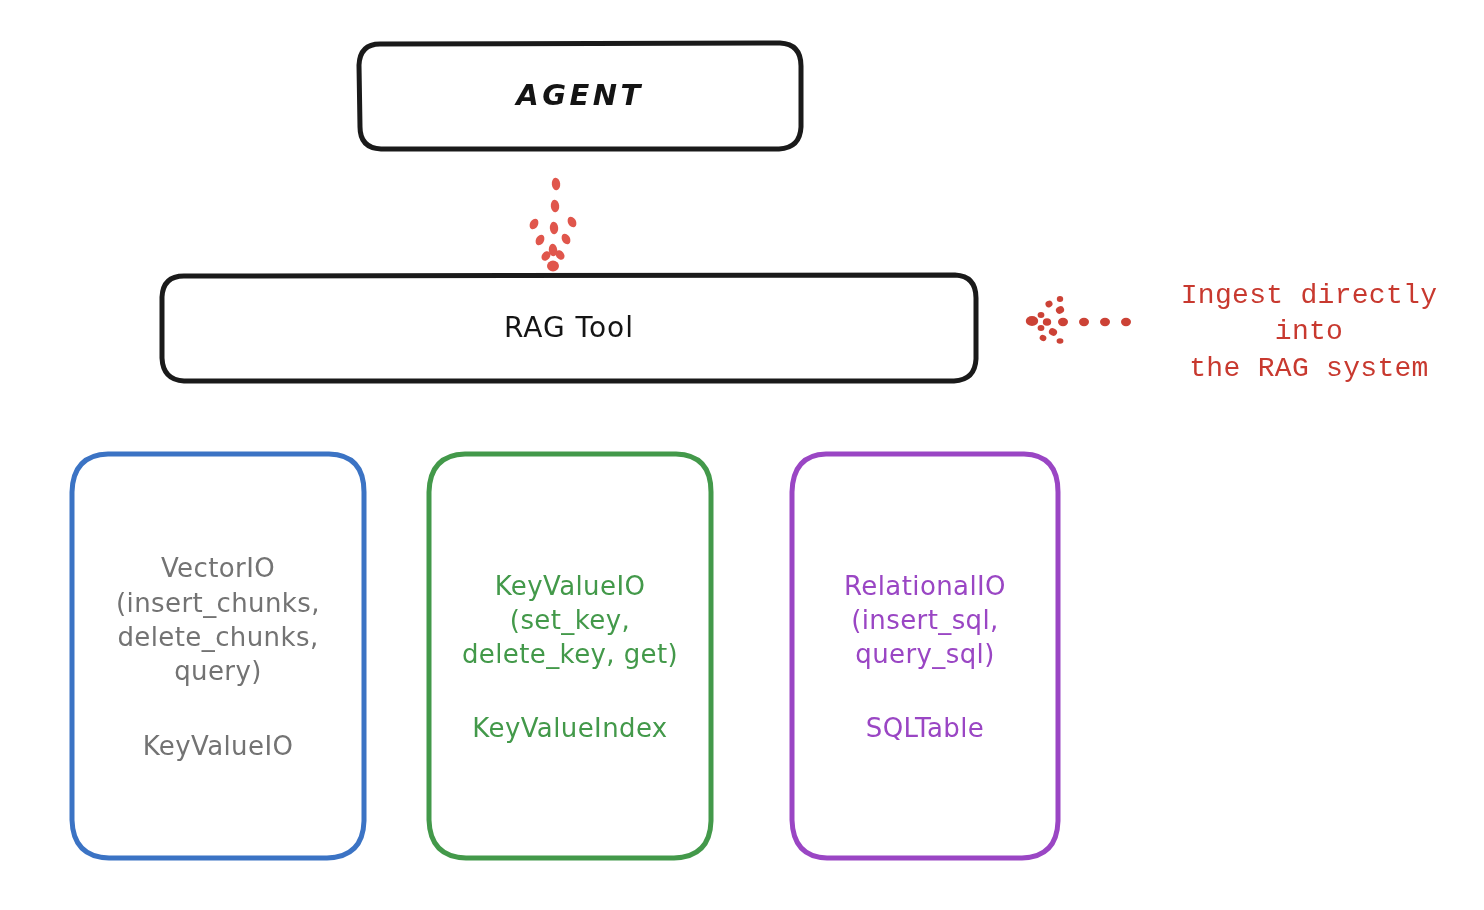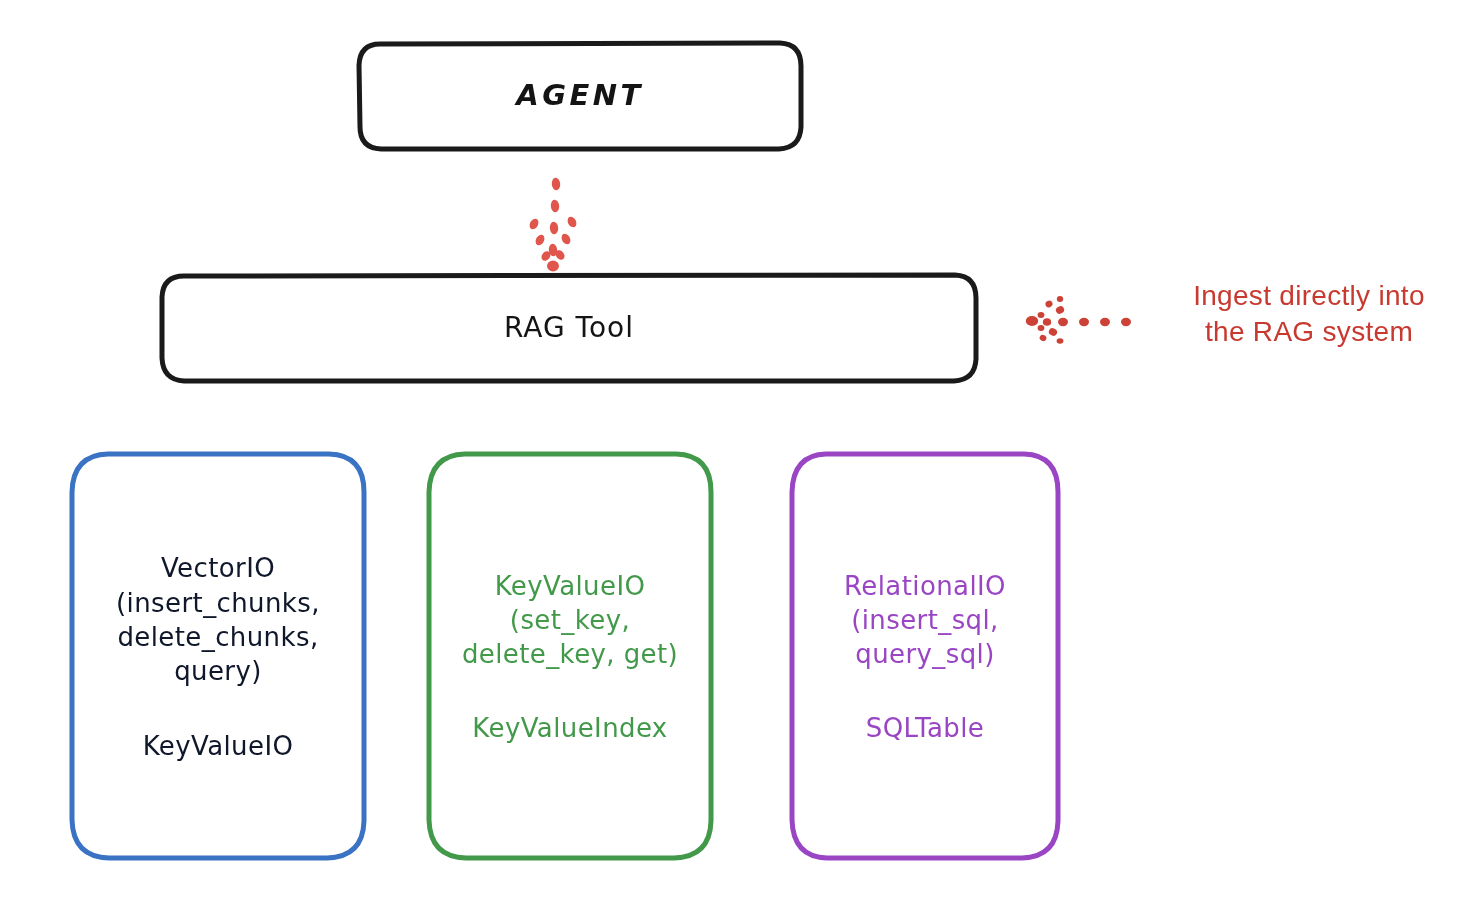--- a/index.html
+++ b/index.html
@@ -115,21 +115,21 @@
     letter-spacing: 0.4px;
   }
   .store-node .index-label {
     font-family: "DejaVu Sans", sans-serif;
     font-size: 26px;
     letter-spacing: 0.4px;
     margin-top: 42px;
   }
 
   #vectorio-node .api-label,
-  #vectorio-node .index-label { color: #0f172a; }
+  #vectorio-node .index-label { color: #737373; }
   #keyvalueio-node .api-label,
   #keyvalueio-node .index-label { color: #43994a; }
   #relationalio-node .api-label,
   #relationalio-node .index-label { color: #9a46c4; }
 
   
   .arrow-layer {
     position: absolute;
     left: 0; top: 0;
     width: 1484px;
@@ -139,21 +139,21 @@
   }
   .arrow-layer svg { display: block; overflow: visible; }
 
   
   #ingest-annotation {
     position: absolute;
     left: 1144px;
     top: 278px;
     width: 330px;
     color: #c8392f;
-    font-family: Liberation Sans, sans-serif;
+    font-family: Liberation Mono, monospace;
     font-size: 28px;
     line-height: 1.30;
     text-align: center;
     white-space: pre-line;
     letter-spacing: 0.3px;
     z-index: 3;
   }
 </style>
 </head>
 <body>

